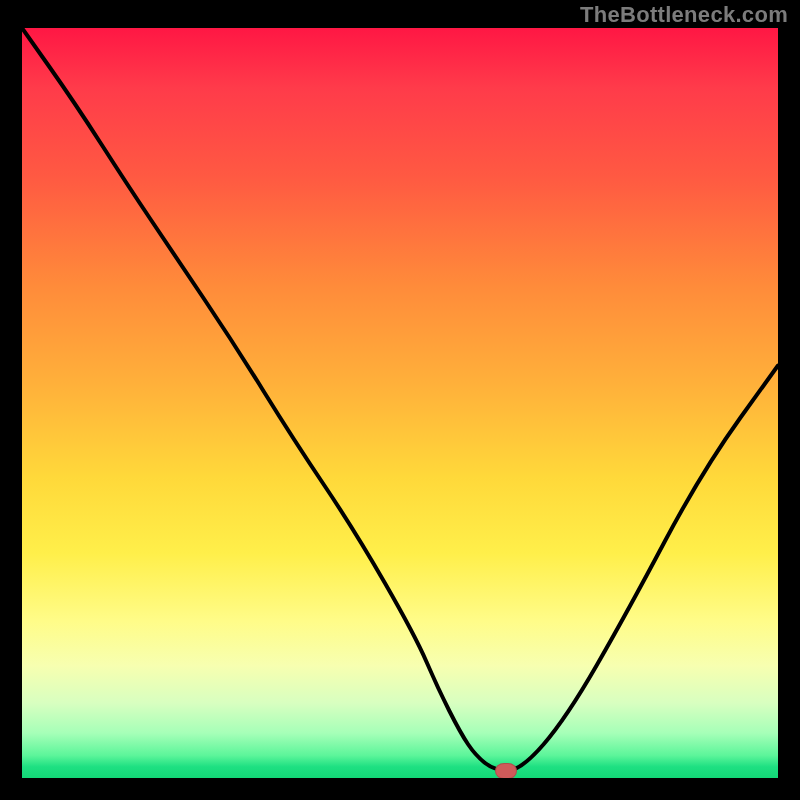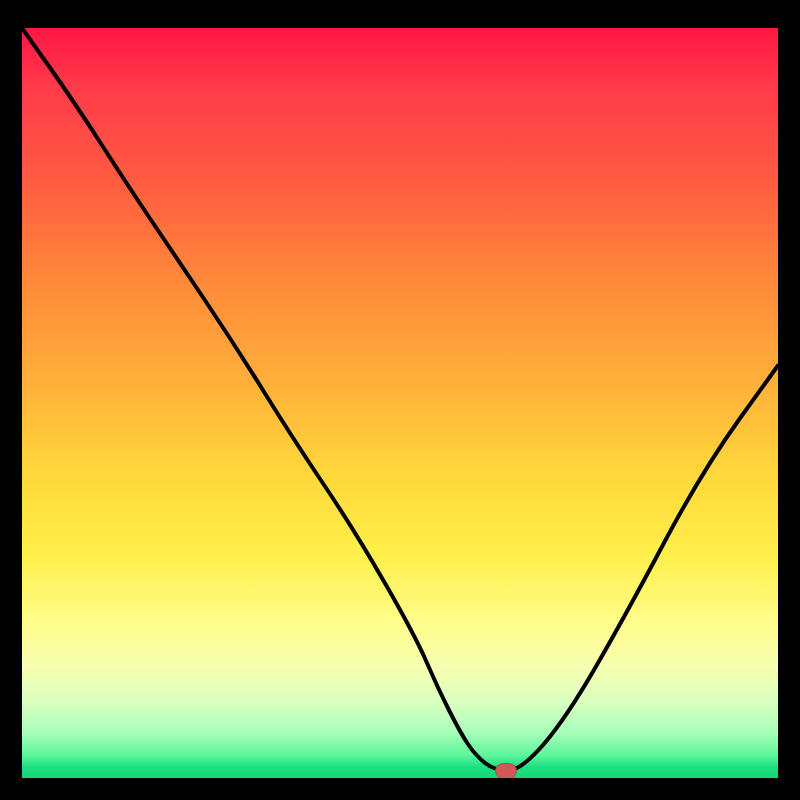--- a/index.html
+++ b/index.html
@@ -73,20 +73,21 @@
     height: 16px;
     border-radius: 9px / 8px;
     background: #cf5a5a;
     box-shadow: inset 0 0 0 1px rgba(0,0,0,0.15);
   }
 </style>
 </head>
 <body>
 
 <div class="frame">
+  <div class="watermark">TheBottleneck.com</div>
 
   <div class="plot">
     <div class="gradient"></div>
 
     <svg class="overlay" viewBox="0 0 756 750" preserveAspectRatio="none">
       <path id="curve-path" fill="none" stroke="#000" stroke-width="4" stroke-linecap="round" stroke-linejoin="round" d="M 0,0 Q 0,0 26.46,37.5 Q 52.92,75 79.38,116.25 Q 105.84,157.5 128.52,191.25 Q 151.20000000000002,225 181.44,270 Q 211.68,315.00000000000006 241.92,363.75 Q 272.15999999999997,412.5 302.4,457.5 Q 332.64,502.5 362.88,555 Q 393.12,607.5 404.46000000000004,633.75 Q 415.8,660 427.14,682.5 Q 438.47999999999996,705 446.03999999999996,716.25 Q 453.59999999999997,727.5 463.04999999999995,735 Q 472.5,742.5 485.73,742.5 Q 498.96000000000004,742.5 521.64,716.25 Q 544.3199999999999,690 574.56,637.5 Q 604.8000000000001,585 642.6,513.75 Q 680.4,442.5 718.2,390 T 756,337.49999999999994"></path>
     </svg>
 
     <div id="marker" class="marker" style="left: 472.84px; top: 734.5px;"></div>
   </div>

